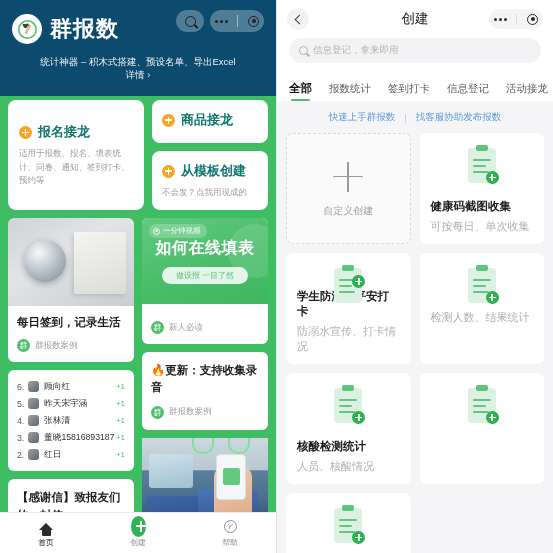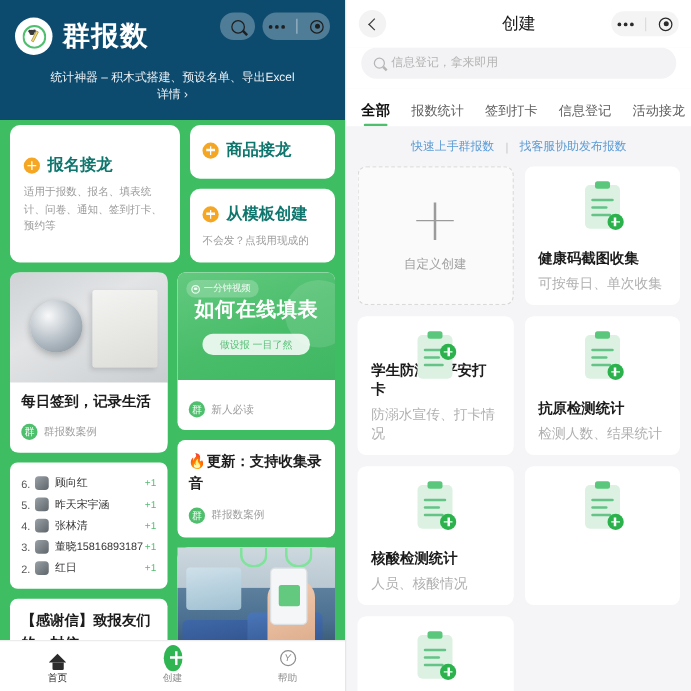--- a/index.html
+++ b/index.html
@@ -474,21 +474,20 @@
 
       <div class="tcard">
         <div class="clip">
           <div class="clip-body"></div>
             <div class="clip-tab"></div>
           <div class="clip-l" style="left:8px;top:14px;width:18px"></div>
           <div class="clip-l" style="left:8px;top:20px;width:13px"></div>
           <div class="clip-l" style="left:8px;top:26px;width:16px"></div>
           <div class="clip-badge"></div>
         </div>
-        <div class="tc-name">抗原检测统计</div>
         <div class="tc-sub">检测人数、结果统计</div>
       </div>
 
 
       <div class="tcard">
         <div class="clip">
           <div class="clip-body"></div>
             <div class="clip-tab"></div>
           <div class="clip-l" style="left:8px;top:14px;width:18px"></div>
           <div class="clip-l" style="left:8px;top:20px;width:13px"></div>

